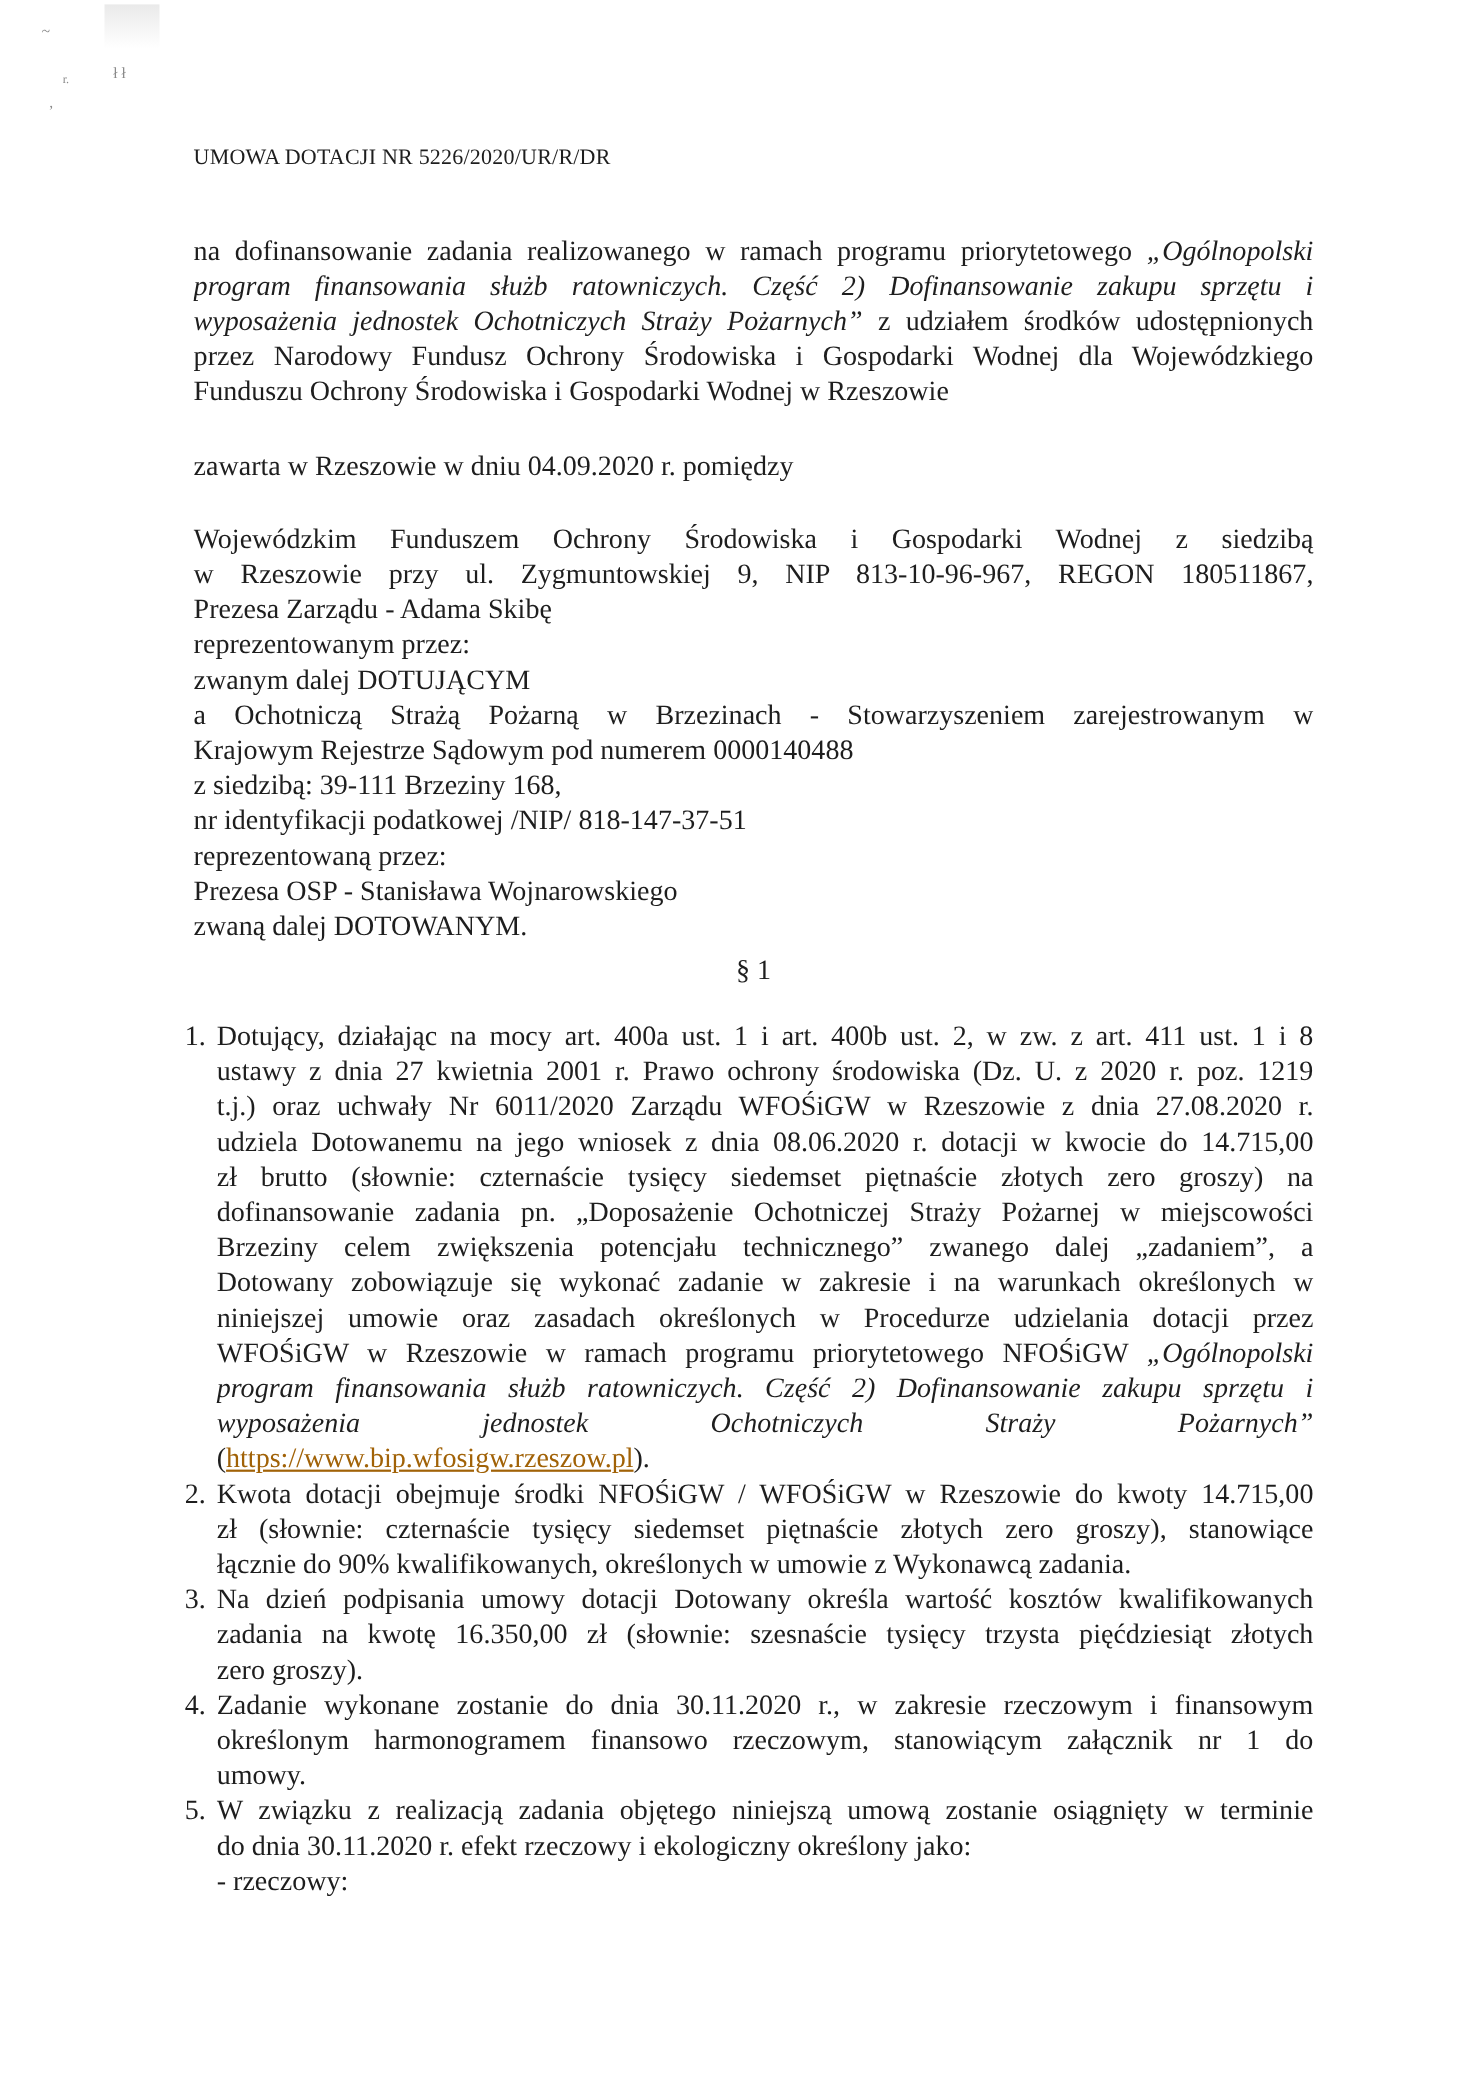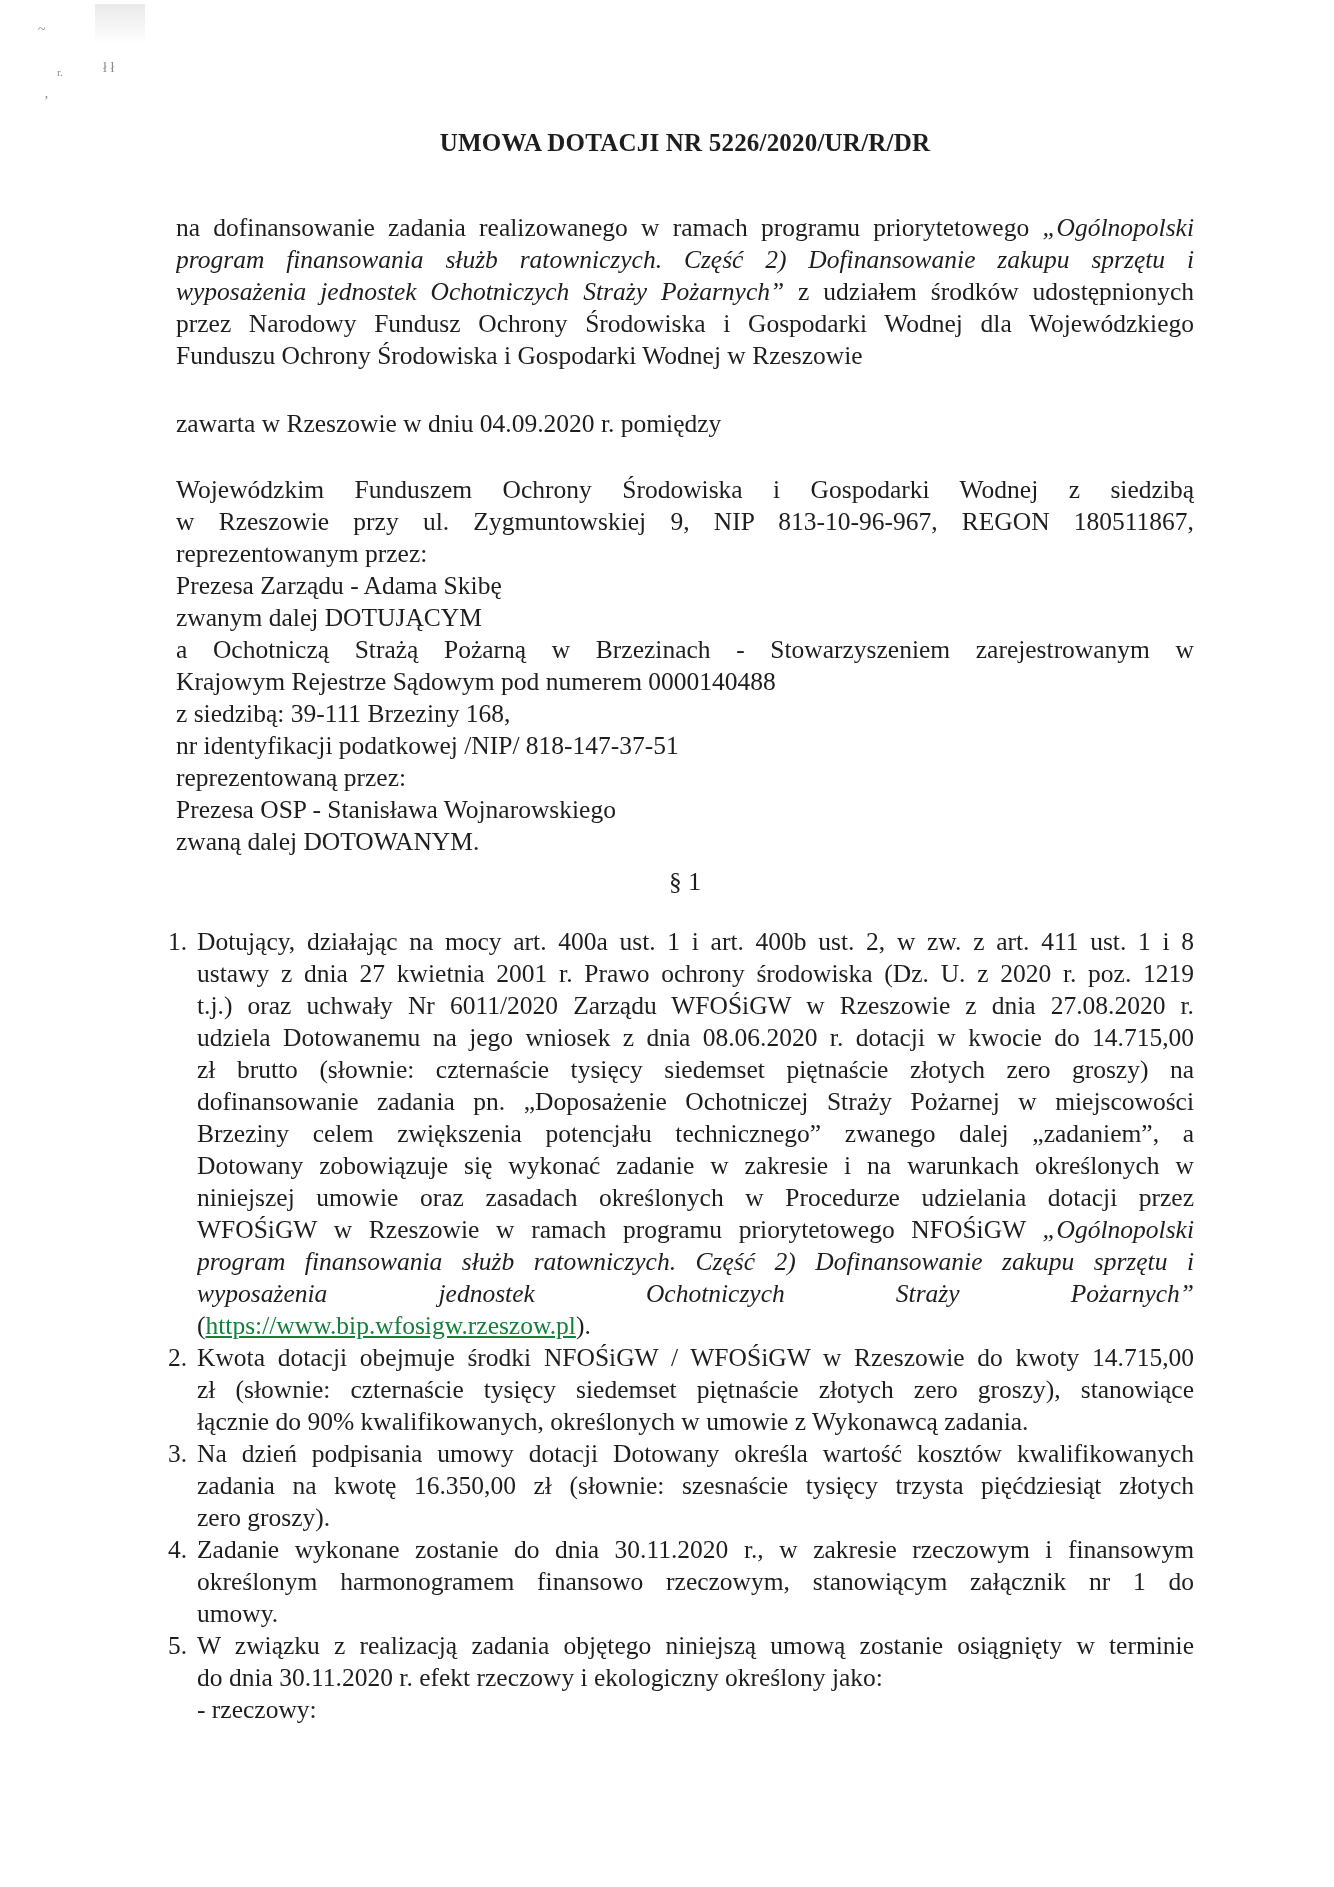--- a/index.html
+++ b/index.html
@@ -13,32 +13,32 @@
       position: absolute; left: 95px; top: 4px; width: 50px; height: 40px;
       background: linear-gradient(180deg, rgba(170,170,170,0.25), rgba(255,255,255,0));
     }
     .scan-marks .mark { position: absolute; font-size: 14px; color: #8a8a8a; }
     .page {
       position: absolute; left: 176px; top: 0; width: 1018px;
       font-size: 25.5px; line-height: 32px;
     }
     .title {
       position: absolute; left: 0; width: 1018px; top: 127px;
-      text-align: center; font-weight: bold; font-size: 25px; letter-spacing: 0.2px;
+      font-weight: normal; font-size: 20px; letter-spacing: 0.2px;
     }
     .block { position: absolute; left: 0; width: 1018px; }
     .line { display: block; white-space: nowrap; }
     .jline { display: block; text-align: justify; text-align-last: justify; white-space: normal; height: 32px; overflow: hidden; }
     b { font-weight: normal; }
     i { font-style: italic; }
     .para-sign { position: absolute; left: 0; width: 1018px; text-align: center; top: 866px; }
     .list { position: absolute; left: 0; width: 1018px; top: 926px; }
     .item { position: relative; padding-left: 21px; }
     .item .num { position: absolute; left: -8px; top: 0; }
-    .link { color: #15803d; text-decoration: underline; }
+    .link { color: #a16207; text-decoration: underline; }
   </style>
 </head>
 <body>
 
 <div class="scan-marks">
   <div class="shade"></div>
   <span class="mark" style="left:38px;top:22px;">~</span>
   <span class="mark" style="left:57px;top:66px;font-size:11px;">r.</span>
   <span class="mark" style="left:103px;top:60px;font-weight:normal;">ł ł</span>
   <span class="mark" style="left:44px;top:94px;">’</span>
@@ -56,22 +56,22 @@
     <span class="line">Funduszu Ochrony Środowiska i Gospodarki Wodnej w Rzeszowie</span>
   </div>
 
   <div class="block" style="top:408px;">
     <span class="line"><span>zawarta w Rzeszowie w dniu </span><b>04.09.2020 r.</b><span> pomiędzy</span></span>
   </div>
 
   <div class="block" style="top:474px;">
     <span class="jline">Wojewódzkim Funduszem Ochrony Środowiska i Gospodarki Wodnej z siedzibą</span>
     <span class="jline">w Rzeszowie przy ul. Zygmuntowskiej 9, NIP 813-10-96-967, REGON 180511867,</span>
+    <span class="line"><span>Prezesa Zarządu - </span><b>Adama Skibę</b></span>
     <span class="line">reprezentowanym przez:</span>
-    <span class="line"><span>Prezesa Zarządu - </span><b>Adama Skibę</b></span>
     <span class="line">zwanym dalej DOTUJĄCYM</span>
   </div>
 
   <div class="block" style="top:634px;">
     <span class="jline"><span>a </span><b>Ochotniczą Strażą Pożarną w Brzezinach</b><span> - Stowarzyszeniem zarejestrowanym w</span></span>
     <span class="line"><span>Krajowym Rejestrze Sądowym pod numerem </span><b>0000140488</b></span>
     <span class="line"><span>z siedzibą: </span><b>39-111 Brzeziny 168,</b></span>
     <span class="line"><span>nr identyfikacji podatkowej /NIP/ </span><b>818-147-37-51</b></span>
     <span class="line">reprezentowaną przez:</span>
     <span class="line"><span>Prezesa OSP - </span><b>Stanisława Wojnarowskiego</b></span>

